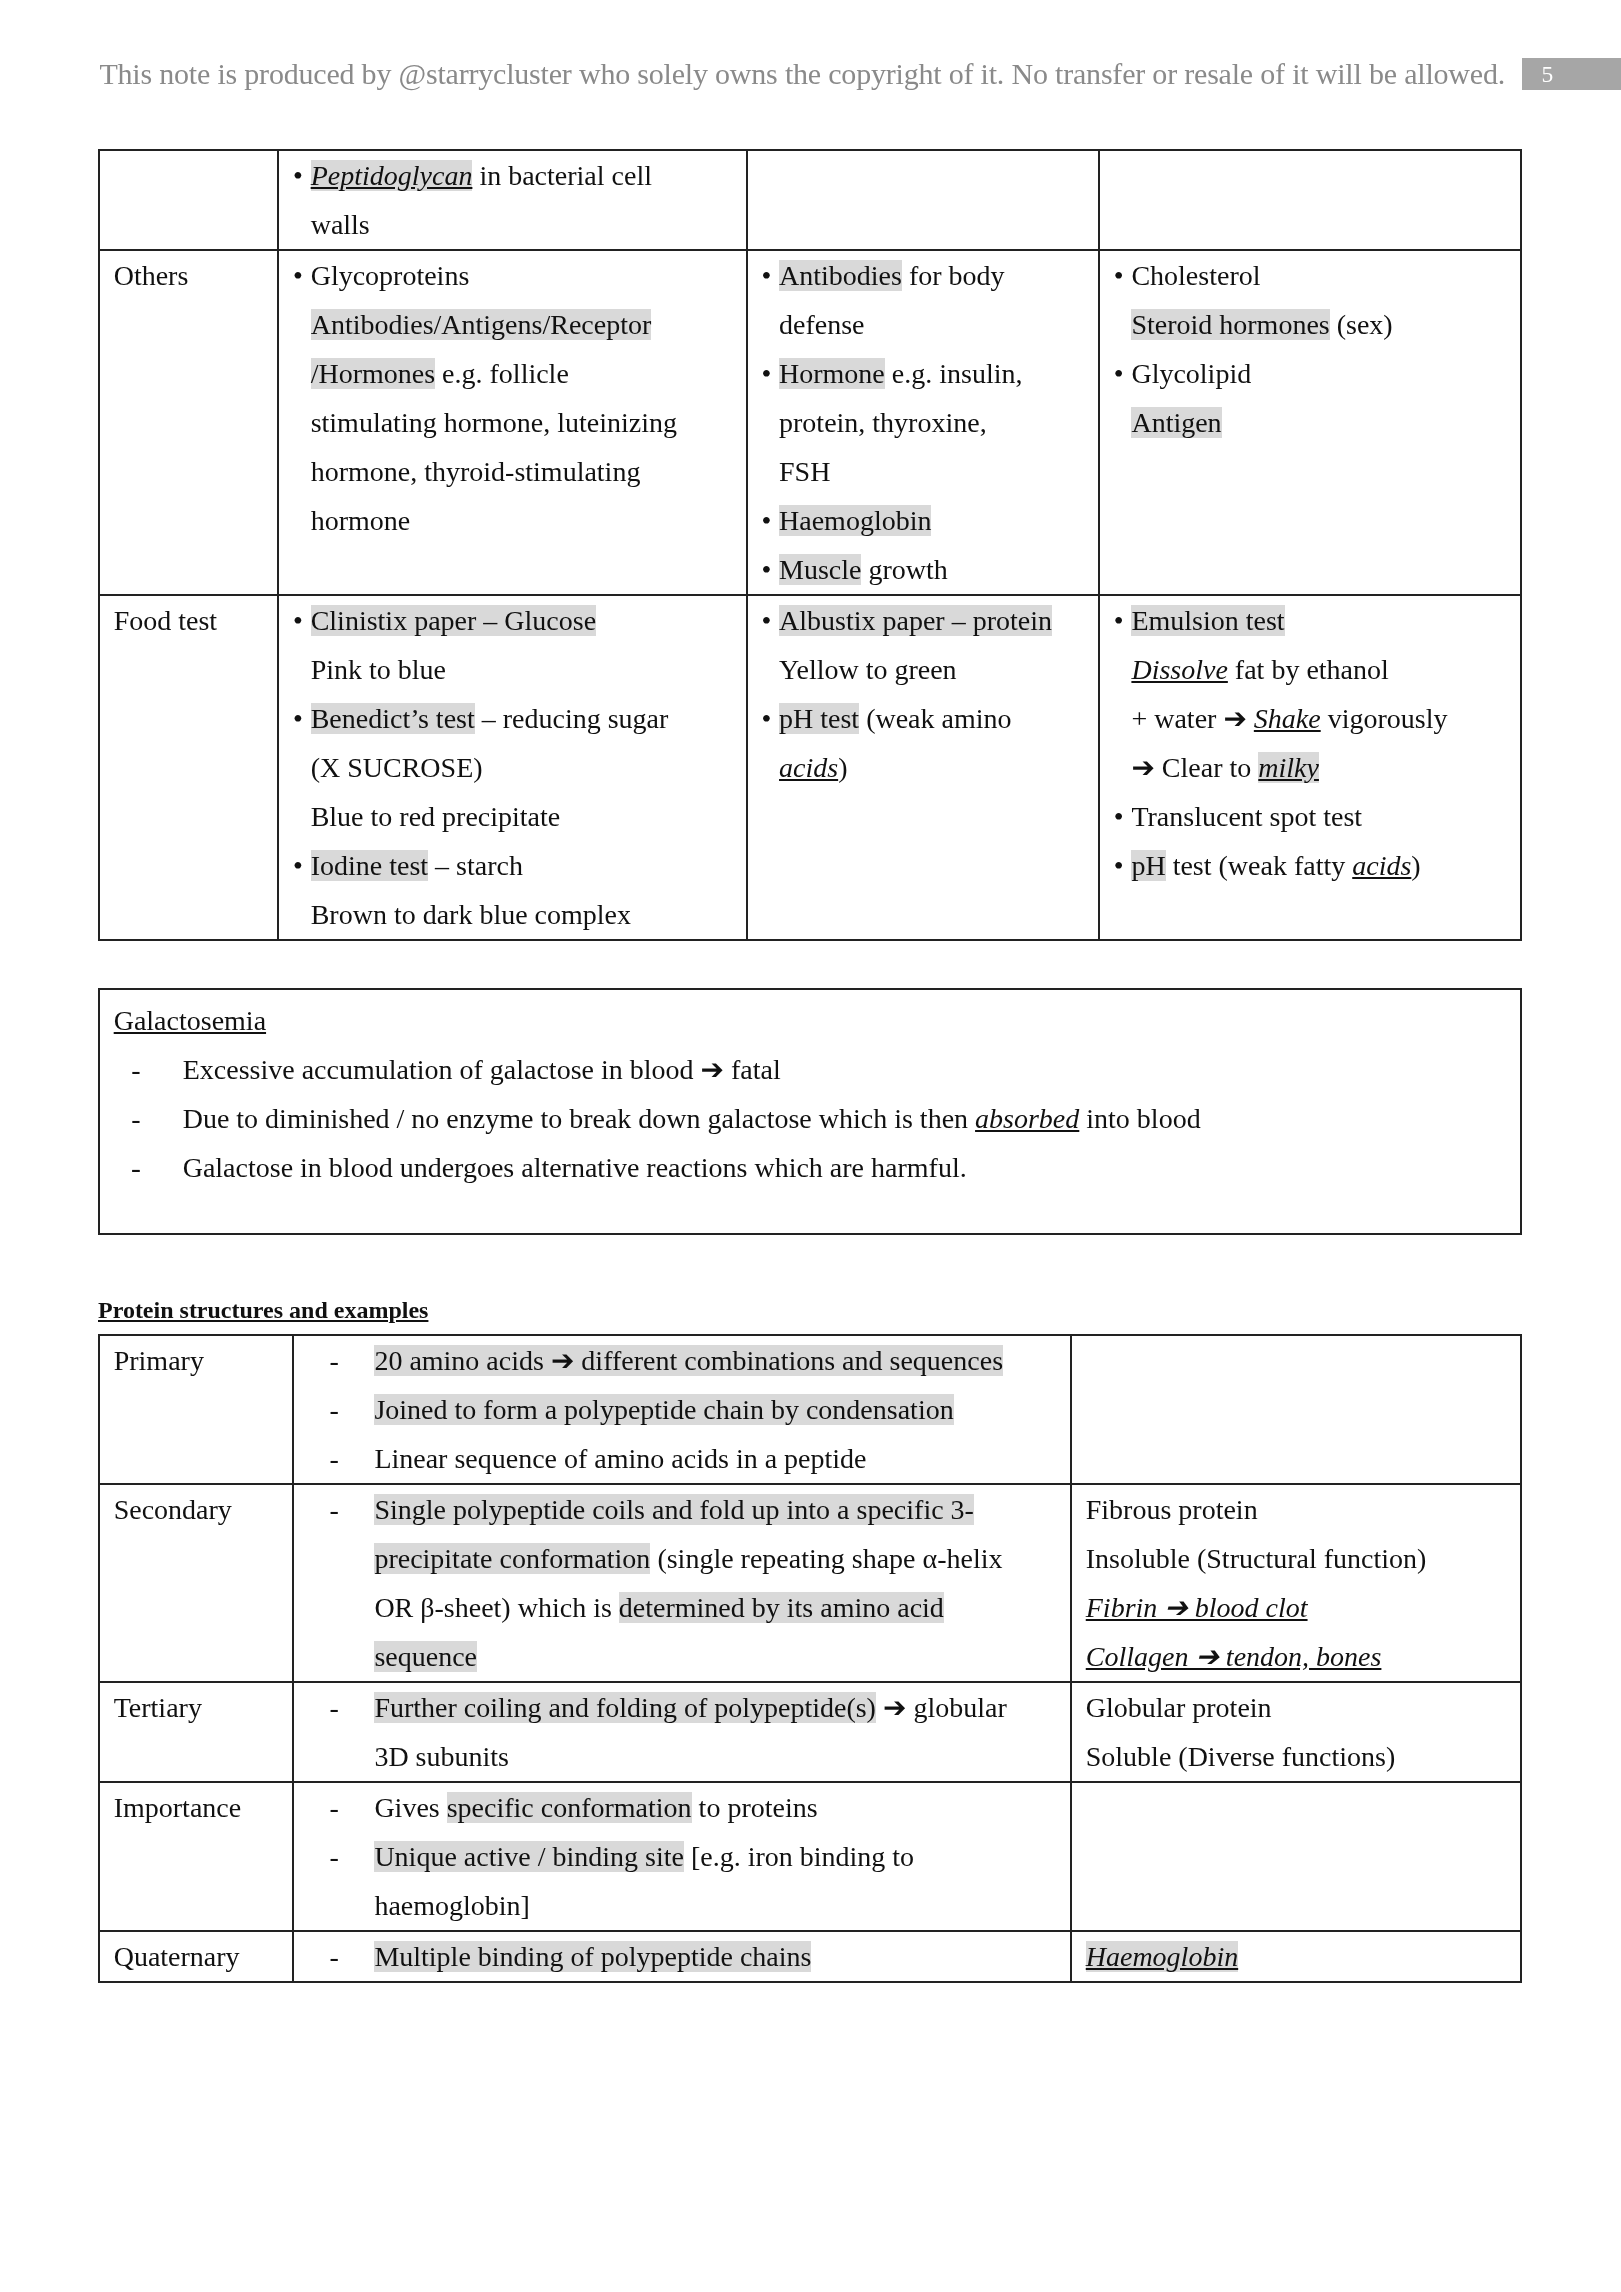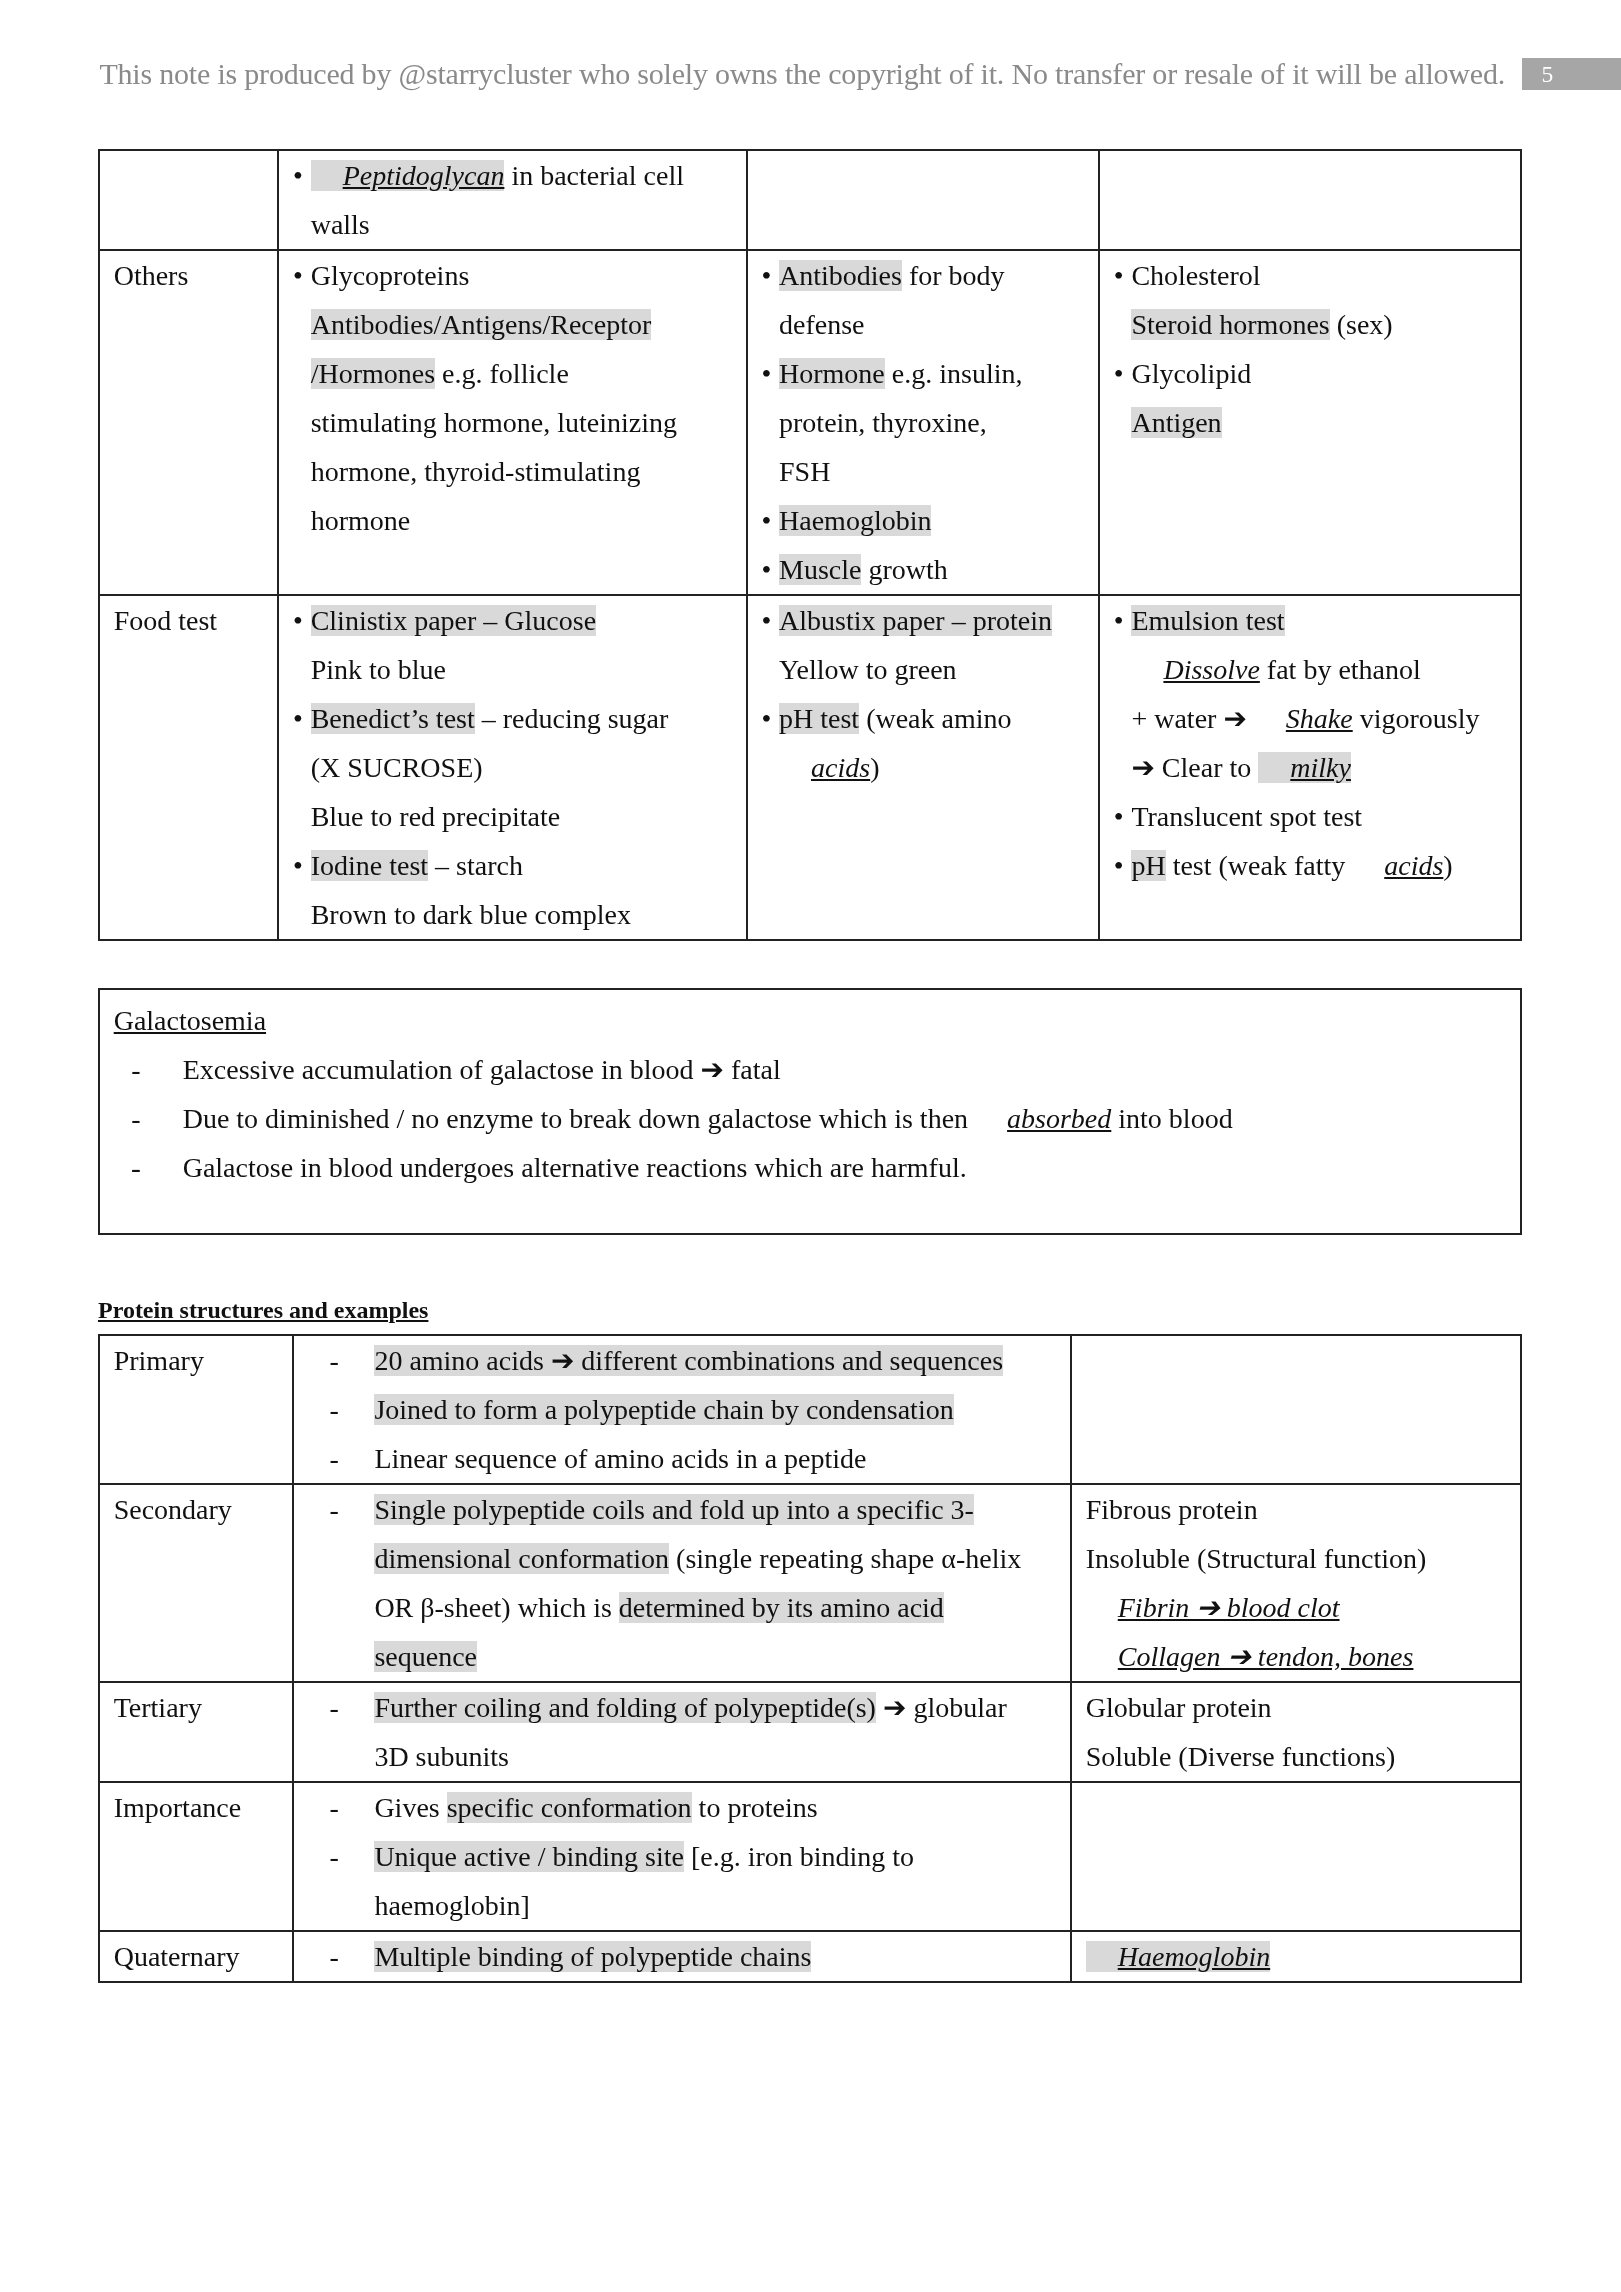--- a/index.html
+++ b/index.html
@@ -7,21 +7,21 @@
          font-family: "Liberation Serif", "DejaVu Serif", serif; color: #111; }
   .header { position: absolute; top: 57px; left: 0; width: 1505px; text-align: right;
             font-size: 30px; color: #8a8a8a; letter-spacing: -0.2px; }
   .page-badge { position: absolute; top: 58px; left: 1522px; width: 99px; height: 32px;
                 background: #a6a6a6; color: #fff; font-size: 23.5px; line-height: 32px;
                 padding-left: 19.6px; box-sizing: border-box; }
   table { position: absolute; border-collapse: collapse; font-size: 28px; line-height: 49px; }
   td { border: 2px solid #222; vertical-align: top; padding: 0 13.7px; }
   .hl { background: #d9d9d9; }
   .u { text-decoration: underline; }
-  .i { font-style: italic; padding-left: 32px; }
+  .i { font-style: italic; }
   .blt { display: block; position: relative; padding-left: 17.6px; }
   .blt::before { content: "\2022"; position: absolute; left: 0; top: 0; }
   .cont { display: block; padding-left: 17.6px; }
   #t1 { left: 98px; top: 149px; width: 1424px; }
   #t1 td.c1 { width: 150px; }
   #t1 td.c2 { width: 439px; }
   #t1 td.c3 { width: 323px; }
   .galbox { position: absolute; left: 98px; top: 988px; width: 1424px; height: 247px;
             border: 2px solid #222; box-sizing: border-box; font-size: 28px; line-height: 49px;
             padding: 5.9px 13.7px; }
@@ -126,21 +126,21 @@
       <span class="pl"><span class="dash">-</span><span class="hl">20 amino acids ➔ different combinations and sequences</span></span>
       <span class="pl"><span class="dash">-</span><span class="hl">Joined to form a polypeptide chain by condensation</span></span>
       <span class="pl"><span class="dash">-</span><span>Linear sequence of amino acids in a peptide</span></span>
     </td>
     <td class="c3"></td>
   </tr>
   <tr style="height:197px">
     <td class="c1">Secondary</td>
     <td class="c2">
       <span class="pl"><span class="dash">-</span><span class="hl">Single polypeptide coils and fold up into a specific 3-</span></span>
-      <span class="pc"><span class="hl">dimensional conformation</span><span> (single repeating shape α-helix</span></span>
+      <span class="pc"><span class="hl">precipitate conformation</span><span> (single repeating shape α-helix</span></span>
       <span class="pc"><span>OR β-sheet) which is </span><span class="hl">determined by its amino acid</span></span>
       <span class="pc"><span class="hl">sequence</span></span>
     </td>
     <td class="c3">
       <span style="display:block">Fibrous protein</span>
       <span style="display:block">Insoluble (Structural function)</span>
       <span style="display:block" class="i u">Fibrin  ➔ blood clot</span>
       <span style="display:block" class="i u">Collagen  ➔ tendon, bones</span>
     </td>
   </tr>

